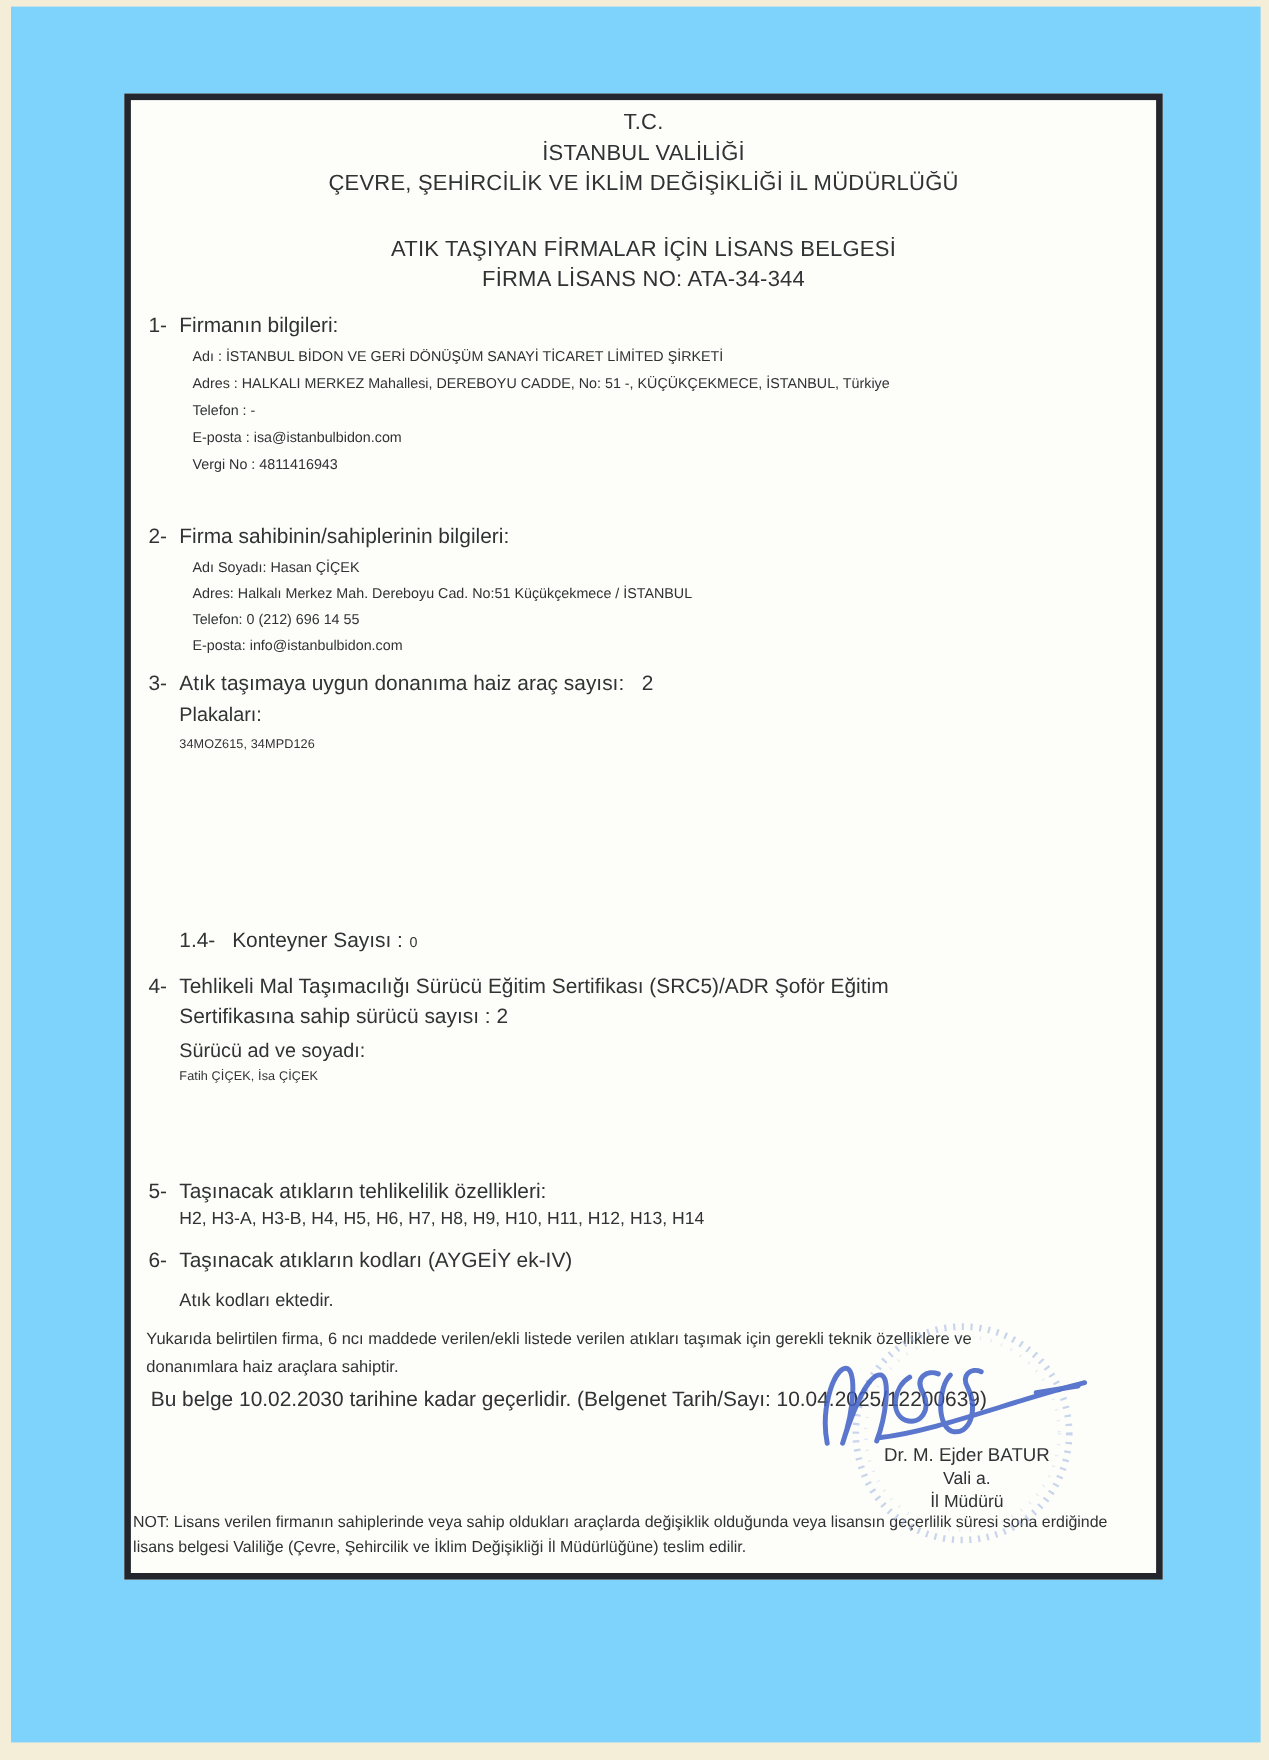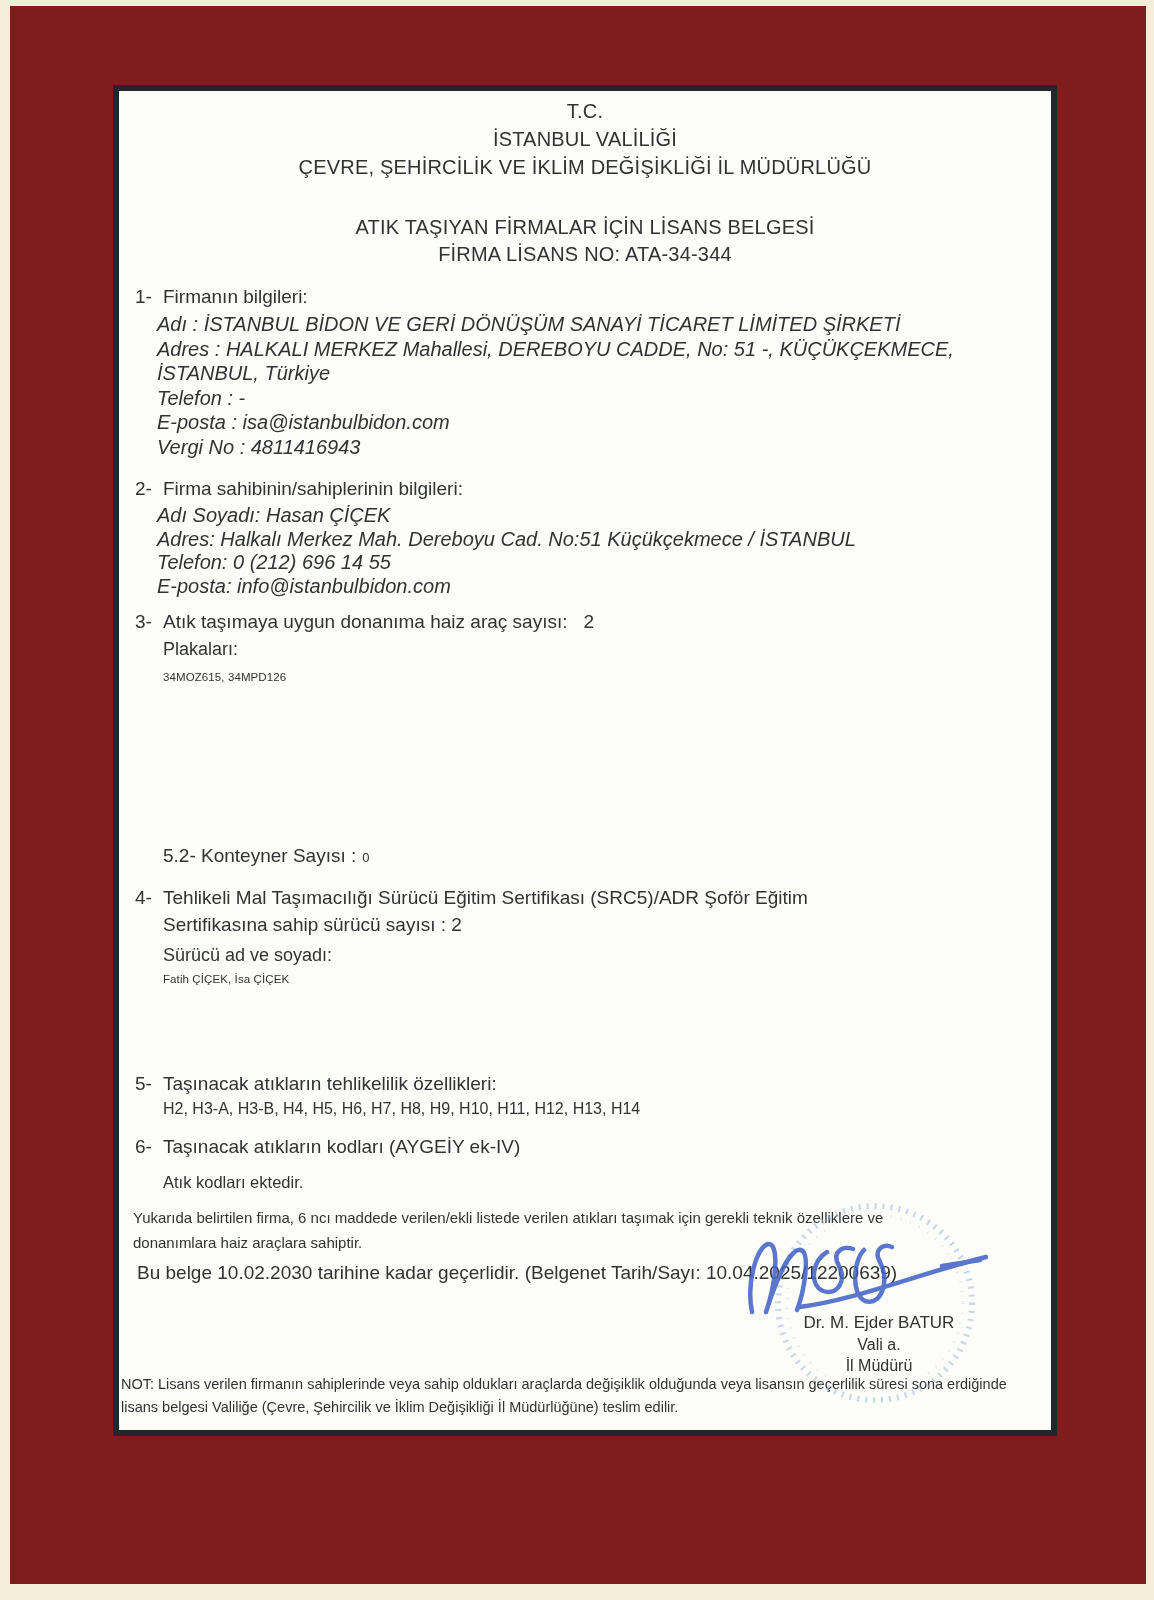--- a/index.html
+++ b/index.html
@@ -6,41 +6,41 @@
   html,body { width:1154px; height:1600px; }
   body {
     font-family:"Liberation Sans", sans-serif;
     background:#f4edd8;
     position:relative;
     color:#303234;
   }
   .page { position:relative; width:1154px; height:1600px; overflow:hidden; background:#f4edd8; }
   .paper {
     position:absolute; left:10px; top:6px; right:8px; bottom:16px;
-    background:#7f1d1d;
+    background:#7dd3fc;
   }
   .frame {
     position:absolute; left:103px; top:79px; width:944px; height:1351px;
     border:6px solid #23272d;
     background:#fdfdfa;
   }
   .frame > div { position:absolute; }
   .center { left:0; width:100%; text-align:center; }
 
   .hdr { font-size:20px; line-height:28px; letter-spacing:0.2px; }
   .doc-title { font-size:20px; line-height:27px; letter-spacing:0.2px; }
 
   .sec { left:16px; right:12px; display:flex; font-size:19px; line-height:25px; }
   .sec .num { flex:none; width:28px; }
   .sec .txt { flex:1; }
   .sec .val { margin-left:16px; }
   .sec31 { left:44px; font-size:19px; }
   .sec31 .val-small { font-size:13px; margin-left:6px; }
 
-  .details { left:38px; right:10px; font-size:20px; line-height:24.5px;font-style:italic; }
+  .details { left:56px; right:10px; font-size:13px; line-height:24.5px; }
   .sublabel { left:44px; font-size:18px; line-height:24px; }
   .small-line { left:44px; font-size:11.5px; line-height:16px; letter-spacing:0.1px; }
   .codes-line { left:44px; font-size:16px; }
   .attach-line { left:44px; font-size:16.5px; }
   .statement { left:14px; right:8px; font-size:15px; line-height:25px; }
   .validity { left:18px; font-size:19px; }
   .sign-block { text-align:center; font-size:16px; line-height:21.5px; }
   .sign-block .sign-name { font-size:17px;margin-top:16px; }
   .footnote { left:2px; right:4px; font-size:14.5px; line-height:23px; }
 
@@ -88,22 +88,22 @@
       </div>
 
       <div class="sec" style="top:518px;">
         <span class="num">3-</span>
         <span class="txt"><span>Atık taşımaya uygun donanıma haiz araç sayısı:</span><span class="val">2</span></span>
       </div>
       <div class="sublabel" style="top:546px;">Plakaları:</div>
       <div class="small-line" style="top:578px;">34MOZ615, 34MPD126</div>
 
       <div class="sec31" style="top:754px;">
-        <span>5.2-</span>
-        <span style="">Konteyner Sayısı :</span><span class="val-small">0</span>
+        <span>1.4-</span>
+        <span style="margin-left:10px;">Konteyner Sayısı :</span><span class="val-small">0</span>
       </div>
 
       <div class="sec" style="top:793px; line-height:27px;">
         <span class="num">4-</span>
         <span class="txt">
           <span style="display:block;">Tehlikeli Mal Taşımacılığı Sürücü Eğitim Sertifikası (SRC5)/ADR Şoför Eğitim</span>
           <span style="display:block;">Sertifikasına sahip sürücü sayısı : 2</span>
         </span>
       </div>
       <div class="sublabel" style="top:852px;">Sürücü ad ve soyadı:</div>

